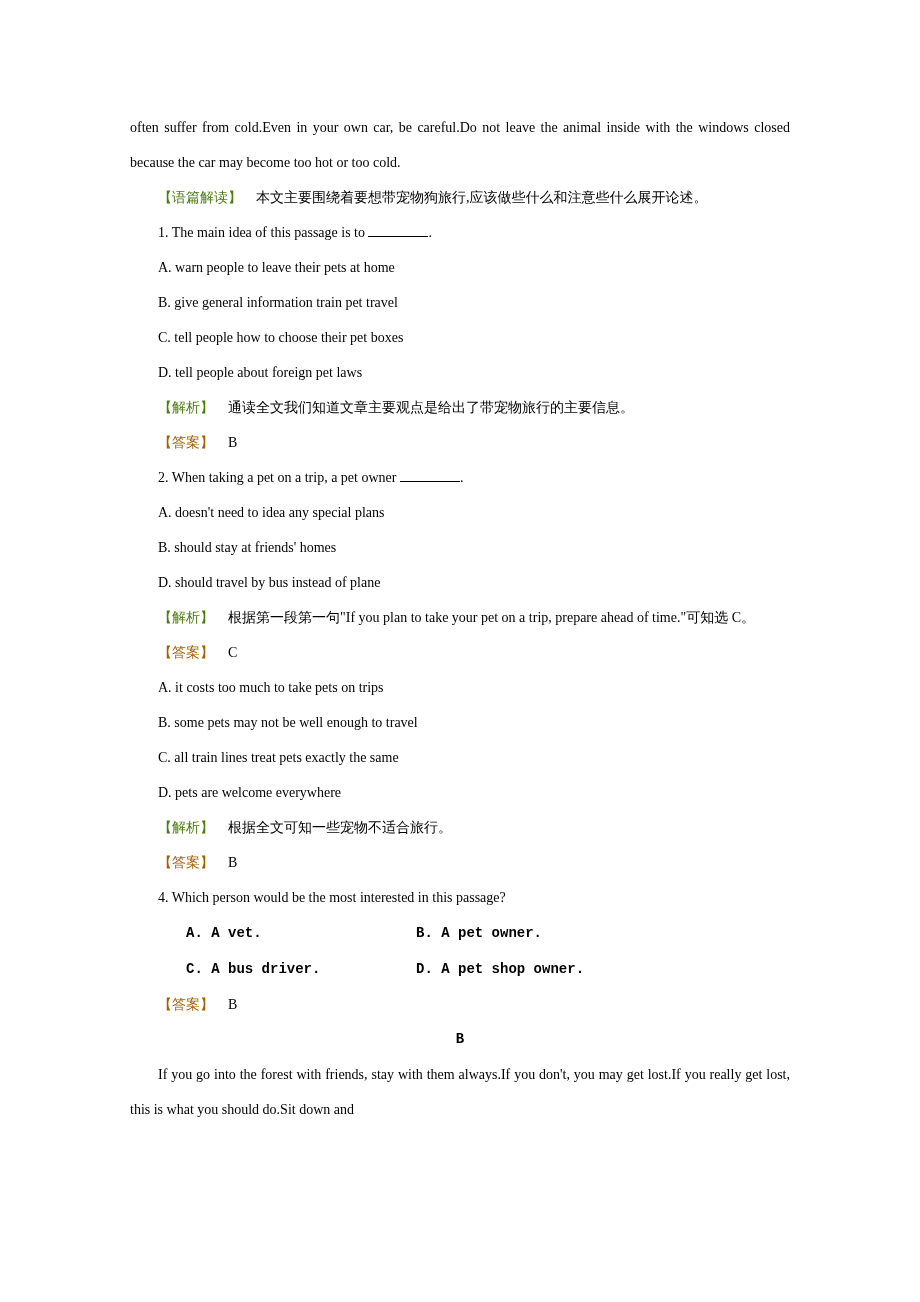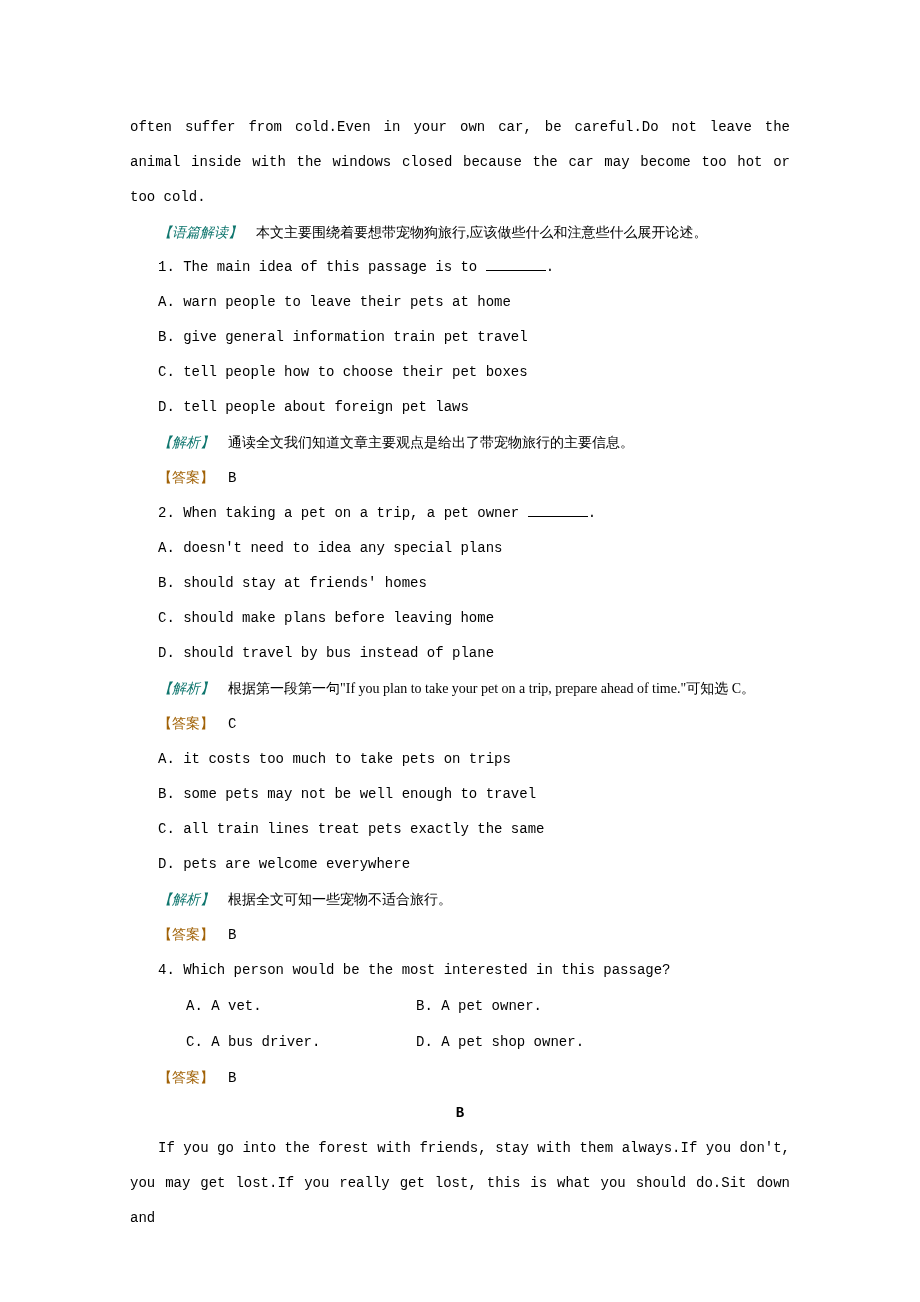--- a/index.html
+++ b/index.html
@@ -17,42 +17,42 @@
     padding: 110px 130px 60px 130px;
     box-sizing: border-box;
   }
   .para {
     text-align: justify;
   }
   .indent {
     text-indent: 2em;
   }
   .mono {
-    font-family: Liberation Mono, monospace;
+    font-family: Liberation Serif, serif;
   }
   .blue {
-    color: #0f766e;
-    font-style: italic;
+    color: #4d7c0f;
   }
   .red {
     color: #a16207;
   }
   .blank {
     display: inline-block;
     border-bottom: 1px solid #000;
     width: 60px;
     height: 1em;
     vertical-align: baseline;
   }
   .option-row {
     text-indent: 2em;
   }
   .option-a, .option-b {
     display: inline-block;
     font-family: "Courier New", monospace;
+    font-weight: bold;
   }
   .option-a { width: 230px; }
   .section-center {
     text-align: center;
     font-family: "Courier New", monospace;
     font-weight: bold;
   }
 </style>
 </head>
 <body>
@@ -77,21 +77,20 @@
   </div>
   <div class="para indent">
     <span class="red">【答案】</span><span class="mono">　B</span>
   </div>
 
   <div class="para indent mono">
     <span>2. When taking a pet on a trip, a pet owner </span><span class="blank"></span><span>.</span>
   </div>
   <div class="para indent mono">A. doesn't need to idea any special plans</div>
   <div class="para indent mono">B. should stay at friends' homes</div>
-  <div class="para indent mono">C. should make plans before leaving home</div>
   <div class="para indent mono">D. should travel by bus instead of plane</div>
   <div class="para indent">
     <span class="blue">【解析】</span><span>　根据第一段第一句"If you plan to take your pet on a trip, prepare ahead of time."可知选 C。</span>
   </div>
   <div class="para indent">
     <span class="red">【答案】</span><span class="mono">　C</span>
   </div>
 
   <div class="para indent mono">A. it costs too much to take pets on trips</div>
   <div class="para indent mono">B. some pets may not be well enough to travel</div>

